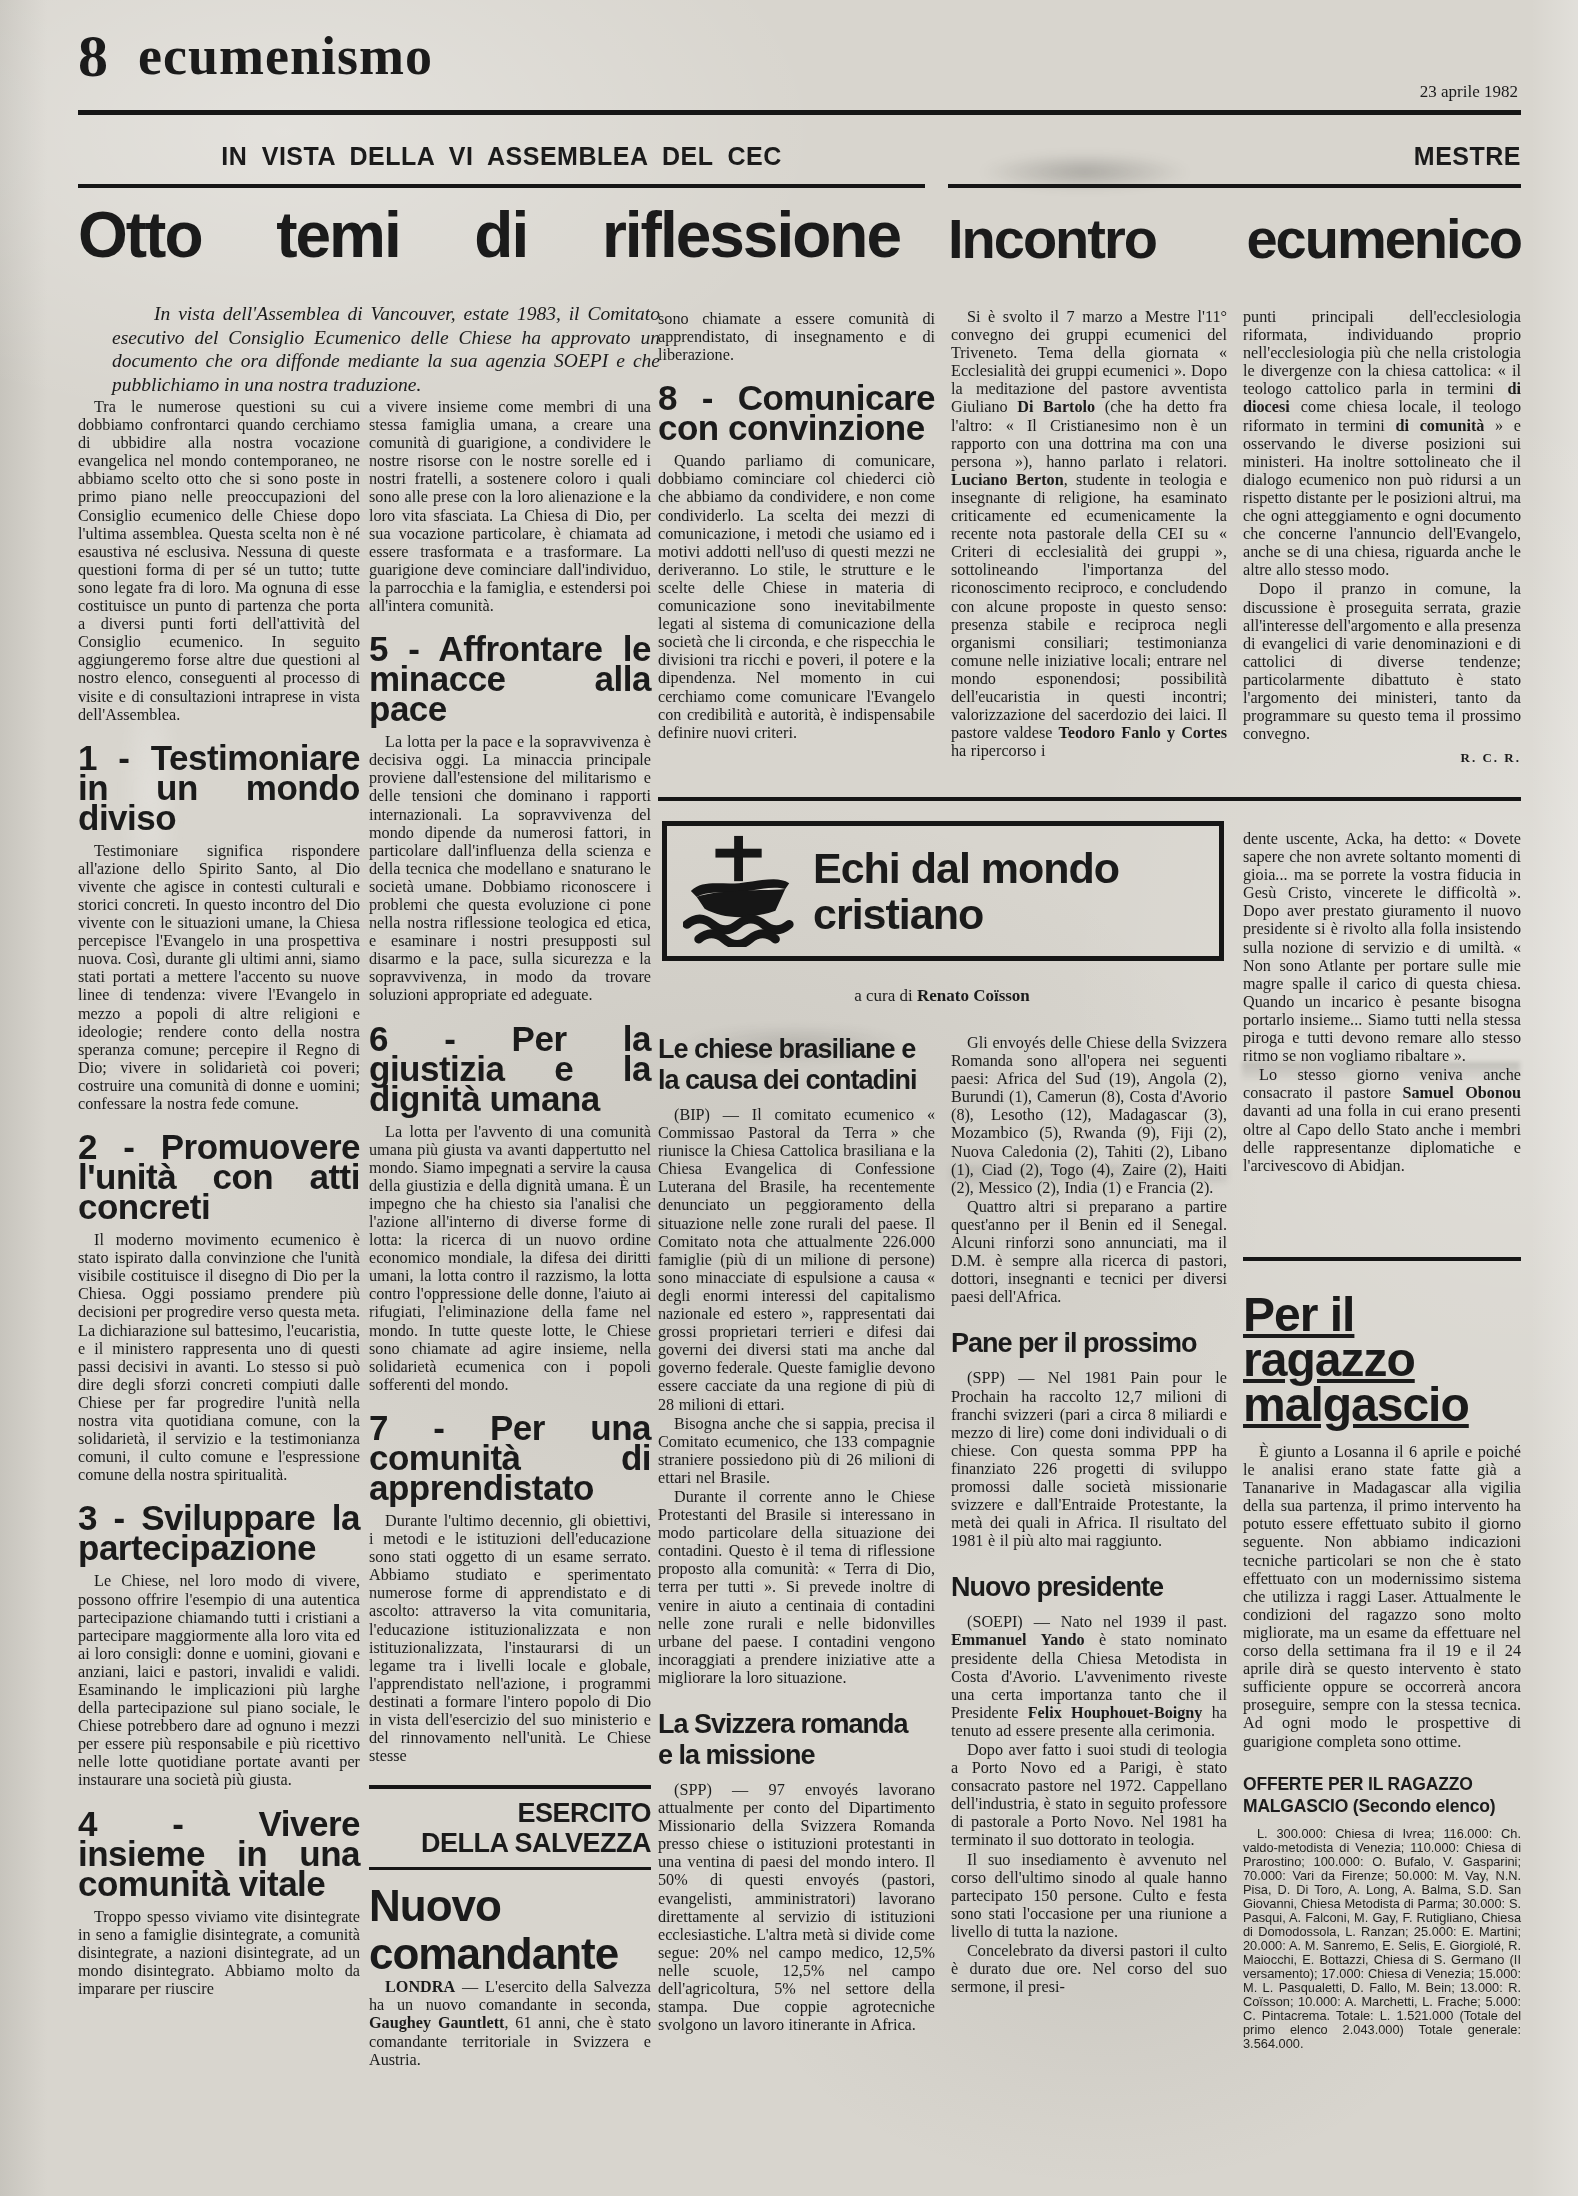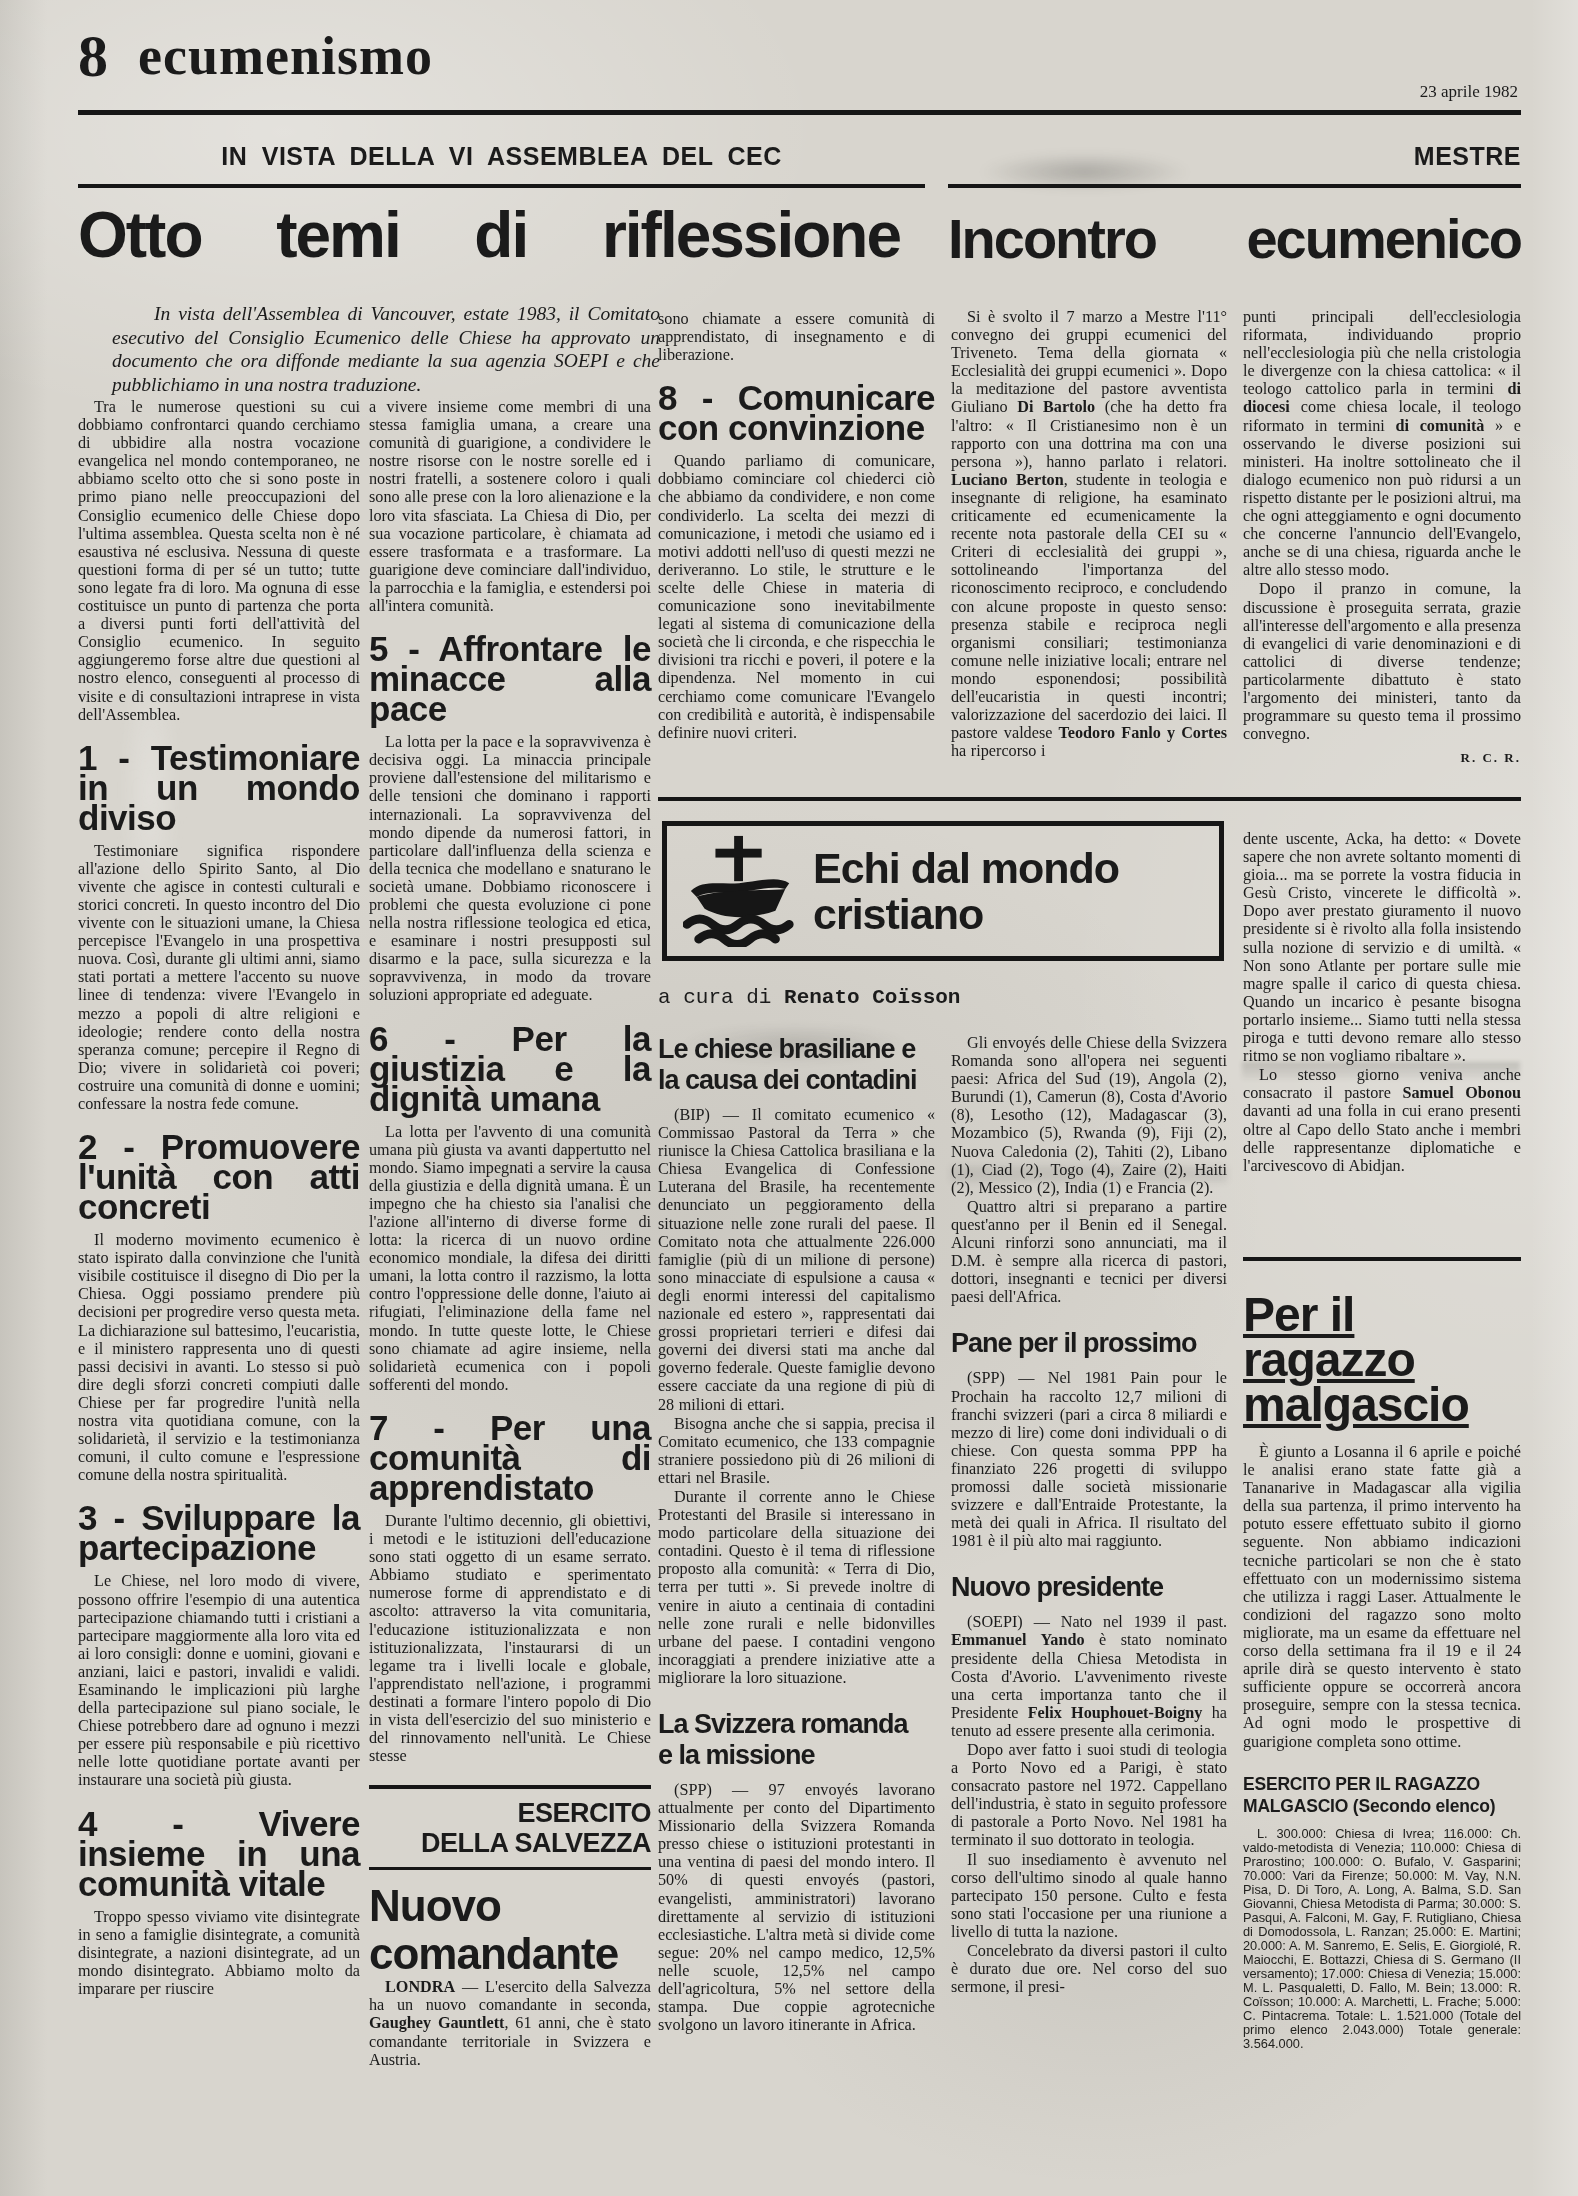--- a/index.html
+++ b/index.html
@@ -49,21 +49,21 @@
   .salv .kick{font-family:"Liberation Sans",sans-serif;font-weight:bold;font-size:27px;line-height:30px;
     text-align:right;letter-spacing:-.5px;margin-top:9px;}
   .salv .head{font-family:"Liberation Sans",sans-serif;font-weight:bold;font-size:44px;line-height:48px;letter-spacing:-1px;}
   .salv p{}
 
   .echi-box{left:662px;top:821px;width:552px;height:130px;border:5px solid #161616;
     display:flex;align-items:center;}
   .echi-logo{width:118px;height:112px;margin-left:16px;flex:0 0 auto;}
   .echi-title{font-family:"Liberation Sans",sans-serif;font-weight:bold;font-size:43px;line-height:46px;
     letter-spacing:-1px;margin-left:12px;width:390px;}
-  .byline{left:658px;top:986px;width:568px;text-align:left;font-family:Liberation Mono, monospace;font-size:21px;}
+  .byline{left:658px;top:986px;width:568px;text-align:center;font-family:Liberation Serif, serif;font-size:17px;}
 
   .sig{text-align:right;font-weight:bold;margin-top:6px;font-size:13px;letter-spacing:2px;}
 
   .offerte{margin-top:22px;}
   .offerte .oh{font-family:"Liberation Sans",sans-serif;font-weight:bold;font-size:17.5px;line-height:22px;letter-spacing:-.2px;}
   .offerte .ob{font-family:"Liberation Sans",sans-serif;font-size:12.8px;line-height:14px;
     text-align:justify;text-indent:14px;margin-top:10px;color:#22221f;}
 
   .smudge{position:absolute;pointer-events:none;}
   .sm1{left:945px;top:146px;width:280px;height:52px;background:radial-gradient(closest-side,rgba(40,40,38,.25),rgba(40,40,38,0) 75%);filter:blur(4px);}
@@ -196,18 +196,18 @@
 
   <div class="rule" style="left:1243px;top:1257px;width:278px;height:4px;"></div>
 
   <div class="col" style="left:1243px;top:1292px;width:278px;">
     <div class="h-big">
       <div>Per il ragazzo</div>
       <div>malgascio</div>
     </div>
     <p style="margin-top:16px;">È giunto a Losanna il 6 aprile e poiché le analisi erano state fatte già a Tananarive in Madagascar alla vigilia della sua partenza, il primo intervento ha potuto essere effettuato subito il giorno seguente. Non abbiamo indicazioni tecniche particolari se non che è stato effettuato con un modernissimo sistema che utilizza i raggi Laser. Attualmente le condizioni del ragazzo sono molto migliorate, ma un esame da effettuare nel corso della settimana fra il 19 e il 24 aprile dirà se questo intervento è stato sufficiente oppure se occorrerà ancora proseguire, sempre con la stessa tecnica. Ad ogni modo le prospettive di guarigione completa sono ottime.</p>
     <div class="offerte">
-      <div class="oh">ESERCITO PER IL RAGAZZO MALGASCIO (Secondo elenco)</div>
+      <div class="oh">OFFERTE PER IL RAGAZZO MALGASCIO (Secondo elenco)</div>
       <div class="ob">L. 300.000: Chiesa di Ivrea; 116.000: Ch. valdo-metodista di Venezia; 110.000: Chiesa di Prarostino; 100.000: O. Bufalo, V. Gasparini; 70.000: Vari da Firenze; 50.000: M. Vay, N.N. Pisa, D. Di Toro, A. Long, A. Balma, S.D. San Giovanni, Chiesa Metodista di Parma; 30.000: S. Pasqui, A. Falconi, M. Gay, F. Rutigliano, Chiesa di Domodossola, L. Ranzan; 25.000: E. Martini; 20.000: A. M. Sanremo, E. Selis, E. Giorgiolé, R. Maiocchi, E. Bottazzi, Chiesa di S. Germano (II versamento); 17.000: Chiesa di Venezia; 15.000: M. L. Pasqualetti, D. Fallo, M. Bein; 13.000: R. Coïsson; 10.000: A. Marchetti, L. Frache; 5.000: C. Pintacrema. Totale: L. 1.521.000 (Totale del primo elenco 2.043.000) Totale generale: 3.564.000.</div>
     </div>
   </div>
 
 </div>
 
 </body></html>

